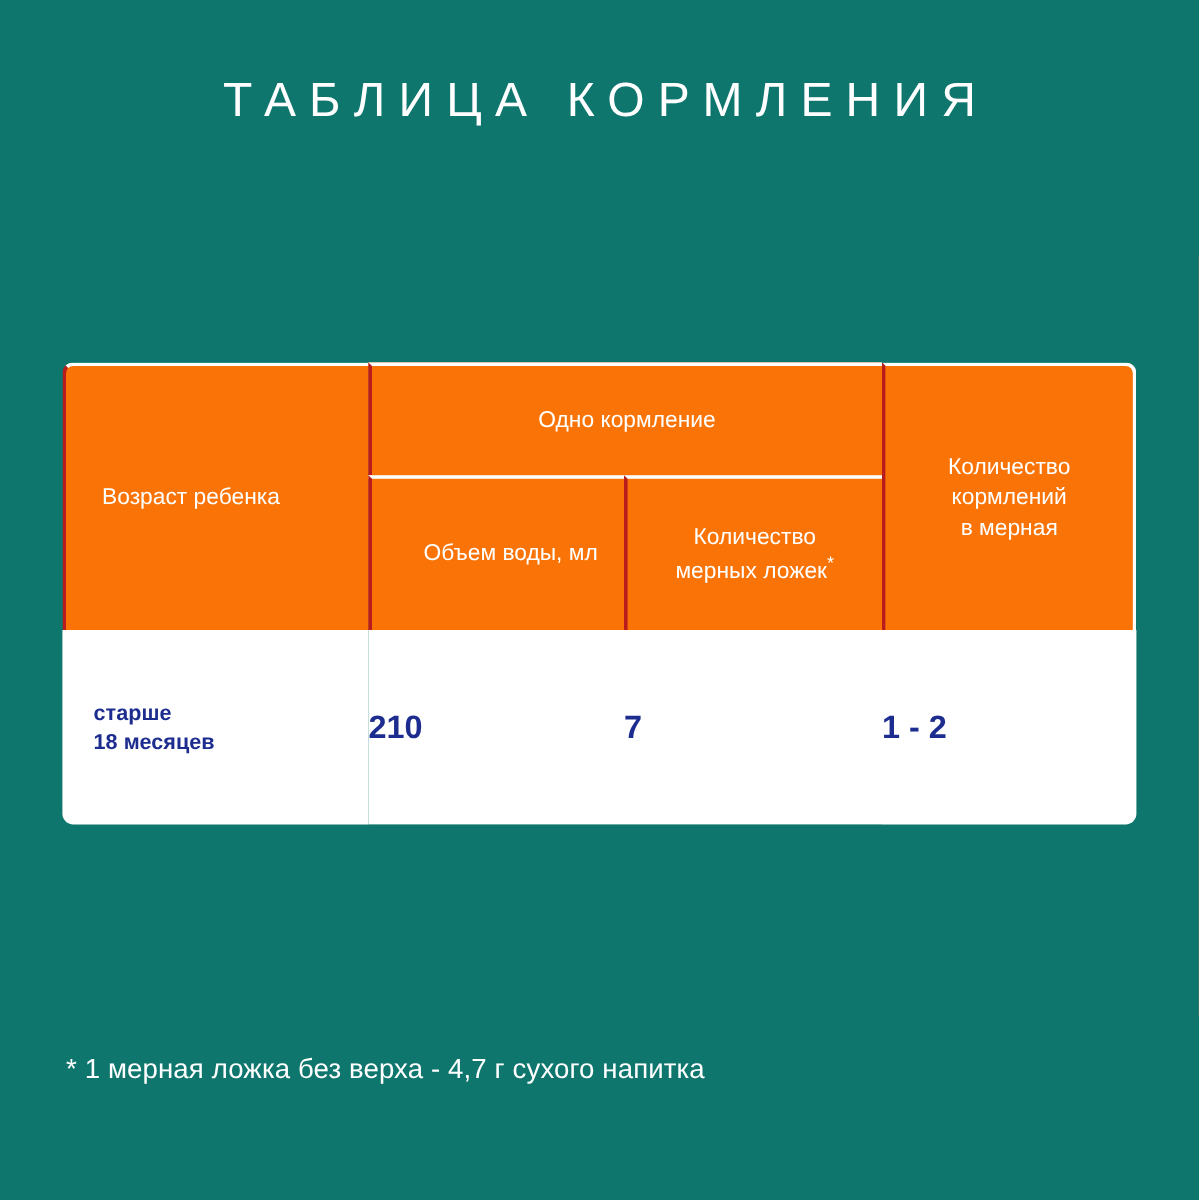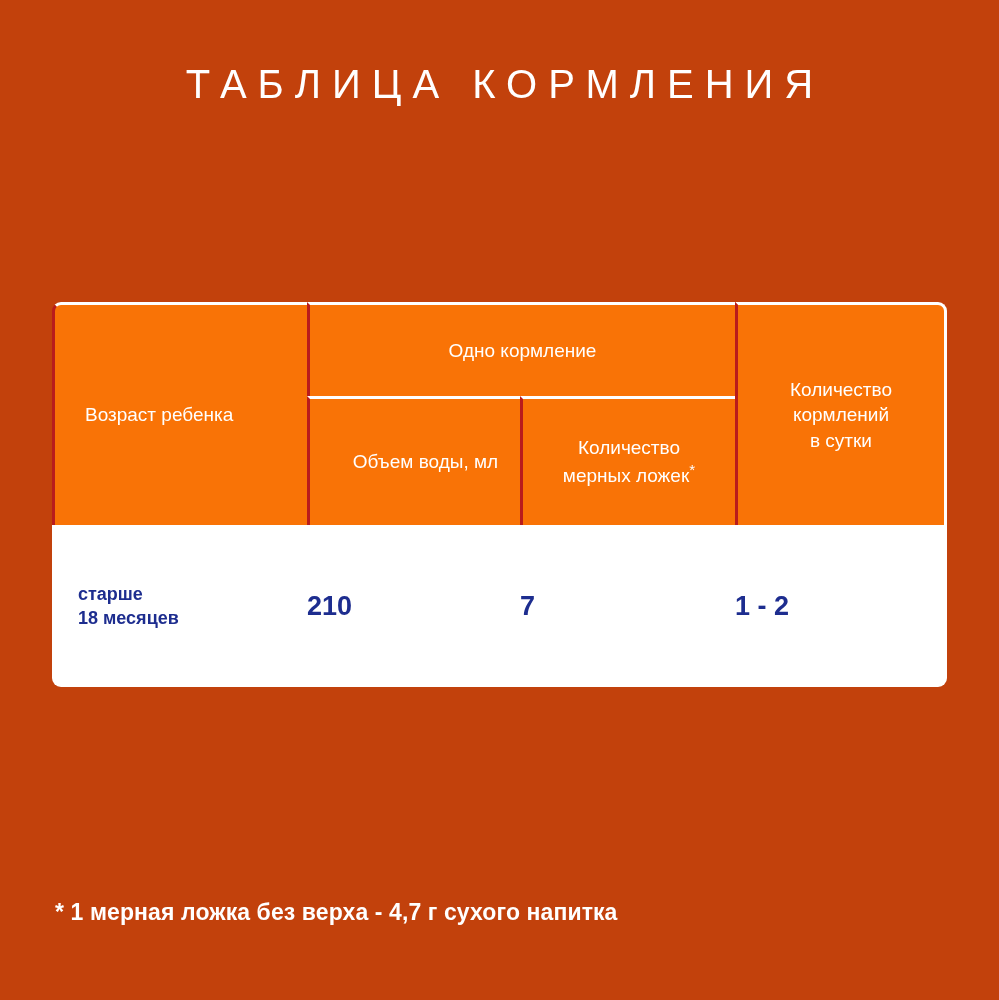--- a/index.html
+++ b/index.html
@@ -13,21 +13,21 @@
     overflow: hidden;
     background: #f97306;
     font-family: "Liberation Sans", "DejaVu Sans", sans-serif;
     -webkit-font-smoothing: antialiased;
   }
 
   .page {
     position: relative;
     width: 999px;
     height: 1000px;
-    background: #c2410c;
+    background: #0f766e;
     box-sizing: border-box;
   }
 
   
   .title {
     position: absolute;
     left: 0;
     top: 62px;
     width: 999px;
     text-align: center;
@@ -112,25 +112,25 @@
   .corner-bl { border-bottom-left-radius: 9px; }
   .corner-br { border-bottom-right-radius: 9px; }
 
   .nowrap { white-space: nowrap; }
   .star { font-size: 0.8em; vertical-align: super; }
 
   
   .footnote {
     position: absolute;
     left: 55px;
-    top: 898px;
+    top: 876px;
     width: 880px;
     color: #ffffff;
     font-size: 23px;
-    font-weight: 700;
+    font-weight: 400;
     line-height: 1.3;
     letter-spacing: 0.1px;
     white-space: nowrap;
   }
 </style>
 </head>
 <body>
 
 <div class="page">
 
@@ -145,21 +145,21 @@
         <col style="width:212px">
       </colgroup>
       <tbody>
 
         <tr>
           <td class="hcell age-head corner-tl" rowspan="2">Возраст ребенка</td>
           <td class="hcell" colspan="2" style="height:94px; vertical-align:middle;">Одно кормление</td>
           <td class="hcell last-col corner-tr" rowspan="2">
             <span>Количество</span><br>
             <span>кормлений</span><br>
-            <span>в сутки</span>
+            <span>в мерная</span>
           </td>
         </tr>
 
         <tr>
           <td class="hcell sub" style="height:129px;padding-left:21px;">Объем воды, мл</td>
           <td class="hcell sub">
             <span>Количество</span><br>
             <span class="nowrap">мерных ложек</span><span class="star">*</span>
           </td>
         </tr>

